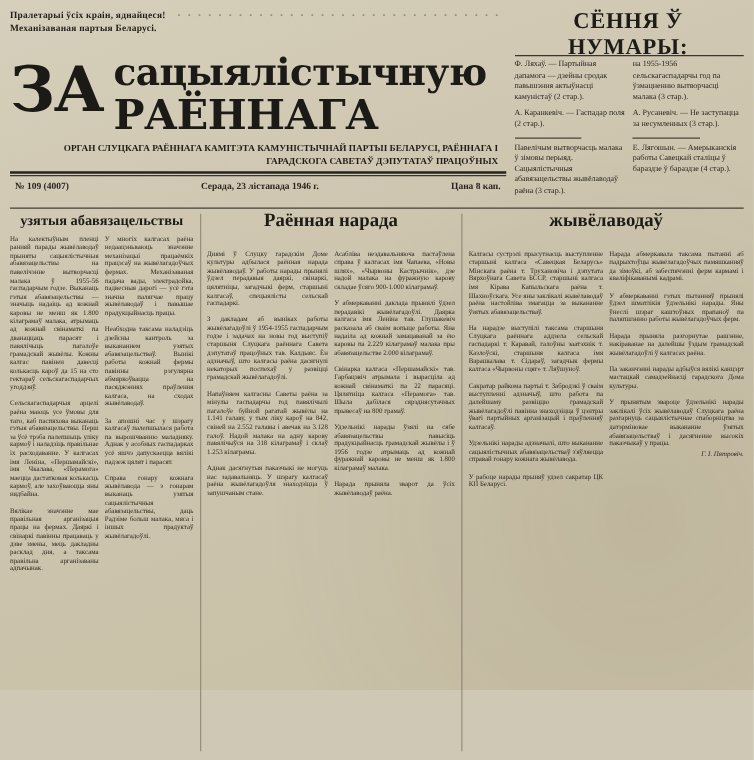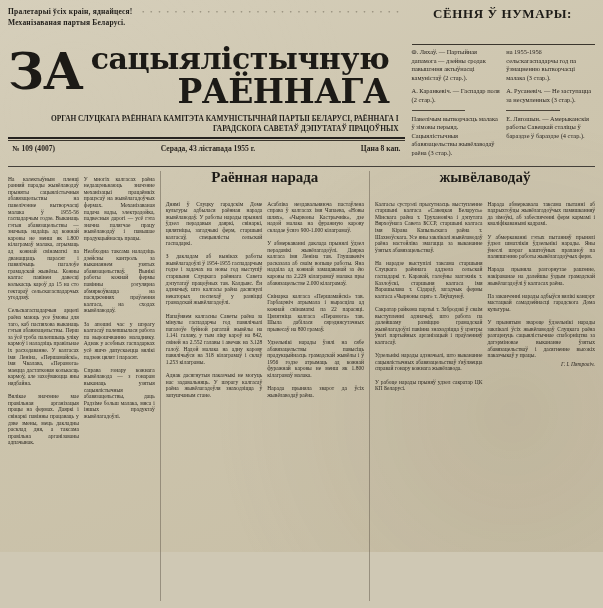--- a/index.html
+++ b/index.html
@@ -51,21 +51,21 @@
     flex: 1;
     text-align: center;
     font-size: 7px;
     color: rgba(80,72,58,0.45);
     letter-spacing: 2px;
     padding-top: 2px;
     white-space: nowrap;
     overflow: hidden;
   }
   .sennya-title {
-    font-size: 13px;
+    font-size: 18px;
     font-weight: bold;
     letter-spacing: .6px;
     text-align: center;
     width: 185px;
     color: #1e1c18;
   }
   
   .head-row {
     display: flex;
     align-items: flex-start;
@@ -83,21 +83,20 @@
     letter-spacing: -1px;
     color: #1c1a16;
     display: inline-block;
     vertical-align: top;
     padding-top: 6px;
   }
   .mast-words {
     display: inline-block;
     vertical-align: top;
     padding-left: 4px;
-    text-align: right;
   }
   .mast-l1 {
     font-family: "DejaVu Serif", serif;
     font-size: 30px;
     font-weight: bold;
     line-height: 30px;
     letter-spacing: -0.5px;
     color: #1c1a16;
   }
   .mast-l2 {
@@ -232,21 +231,21 @@
       <span class="mast-za">ЗА</span>
       <span class="mast-words">
         <div class="mast-l1">сацыялістычную</div>
         <div class="mast-l2">РАЁННАГА</div>
       </span>
       <div class="mast-sub">ОРГАН СЛУЦКАГА РАЁННАГА КАМІТЭТА КАМУНІСТЫЧНАЙ ПАРТЫІ БЕЛАРУСІ, РАЁННАГА І ГАРАДСКОГА САВЕТАЎ ДЭПУТАТАЎ ПРАЦОЎНЫХ</div>
       <div class="rule-thick"></div>
       <div class="rule-thin"></div>
       <div class="issue-row">
         <span>№ 109 (4007)</span>
-        <span>Серада, 43 лістапада 1955 г.</span>
+        <span>Серада, 23 лістапада 1946 г.</span>
         <span>Цана 8 кап.</span>
       </div>
     </div>
 
     <div class="newsbox">
       <div class="cols">
         <div class="col">
           <div class="news-item">Ф. Ляхаў. — Партыйная дапамога — дзейны сродак павышэння актыўнасці камуністаў (2 стар.).</div>
           <div class="news-item">А. Каранкевіч. — Гаспадар поля (2 стар.).</div>
           <div class="news-sep"></div>
@@ -259,20 +258,21 @@
           <div class="news-item">Е. Лягошын. — Амерыканскія работы Савецкай сталіцы ў бараздзе ў бараздзе (4 стар.).</div>
         </div>
       </div>
     </div>
   </div>
 
   <div class="body-area">
 
     <div class="col-block leftzone">
       <div class="hl hl-left">
+        <div>узятыя абавязацельствы</div>
       </div>
       <div class="subcols">
         <div class="txt" style="white-space:pre-line">На калектыўным пленці ранняй парады жывёлавод­аў прыняты сацыялістычныя абавязацельствы на павелічэнне вытворчасці малака ў 1955-56 гаспадарчым годзе. Выканаць гэтыя абавязацельствы — значыць надаіць ад кожнай каровы не менш як 1.800 кілаграмаў малака, атрымаць ад кожнай свінаматкі па дванаццаць парасят і павялічыць пагалоўе грамадскай жывёлы. Кожны калгас павінен давесці колькасць кароў да 15 на сто гектараў сельскагаспадарчых угоддзяў.
 
 Сельскагаспадарчыя арцелі раёна маюць усе ўмовы для таго, каб паспяхова выканаць гэтыя абавязацельствы. Перш за ўсё трэба палепшыць уліку кармоў і наладзіць правільнае іх расходаванне. У калгасах імя Леніна, «Першамайскі», імя Чкалава, «Перамога» маецца дастатковая колькасць кармоў, але захоўваюцца яны нядбайна.
 
 Вялікае значэнне мае правільная арганізацыя працы на фермах. Даяркі і свінаркі павінны працаваць у дзве змены, мець дакладны расклад дня, а таксама правільна арганізаваны адпачынак.</div>
         <div class="txt" style="white-space:pre-line">У многіх калгасах раёна недаацэньваюць значэнне механізацыі працаёмкіх працэсаў на жывёлагадоўчых фермах. Механізаваная падача вады, электрадойка, падвесныя дарогі — усё гэта значна палягчае працу жывёлаводаў і павышае прадукцыйнасць працы.
 
 Неабходна таксама наладзіць дзейсны кантроль за выкананнем узятых абавязацельстваў. Вынікі работы кожнай фермы павінны рэгулярна абмяркоўвацца на пасяджэннях праўлення калгаса, на сходах жывёлаводаў.

